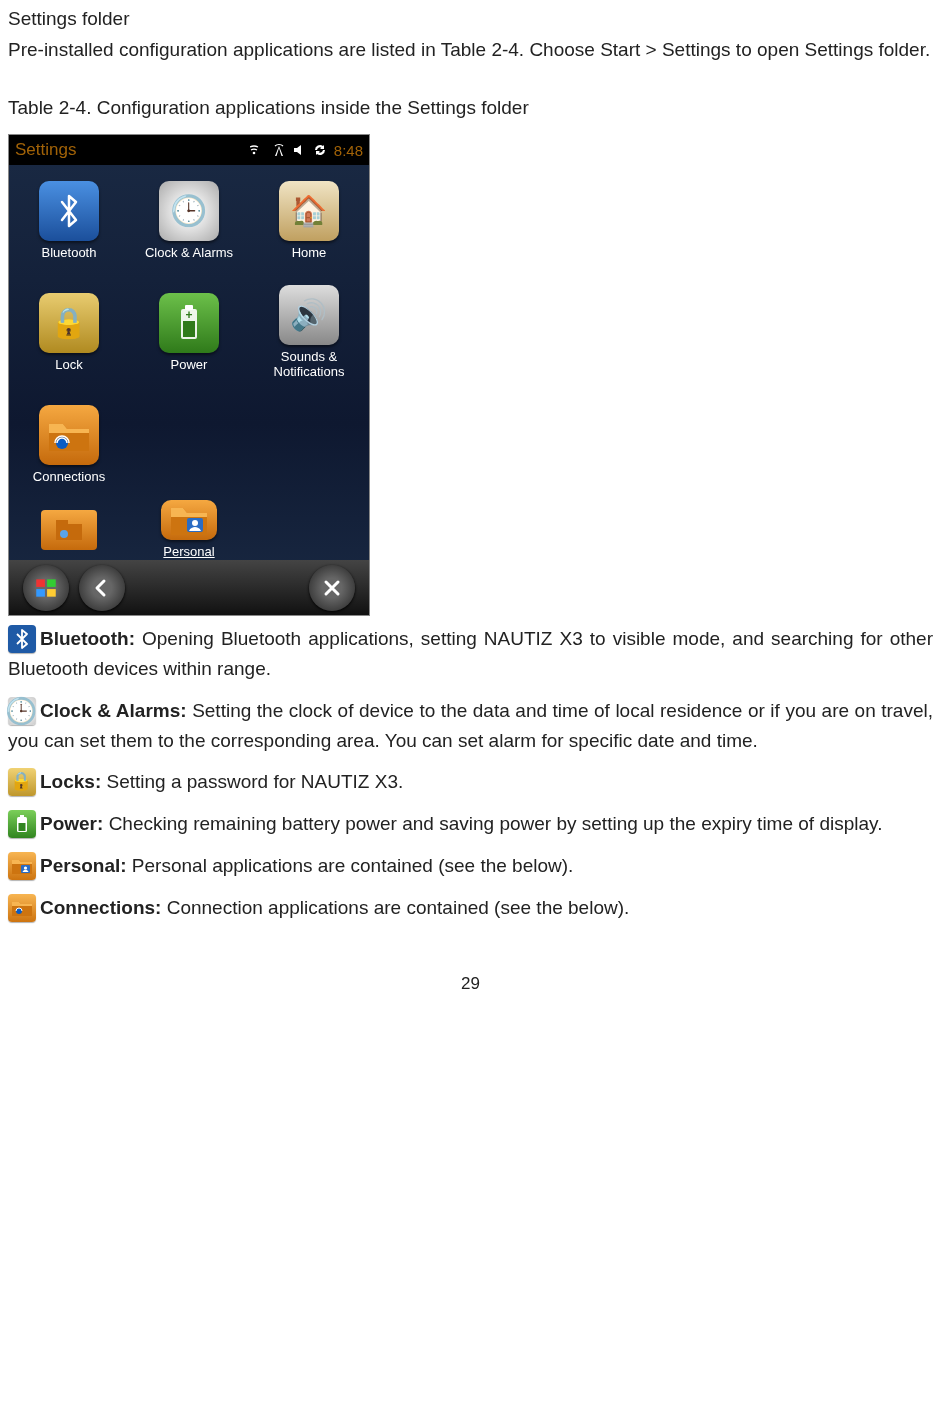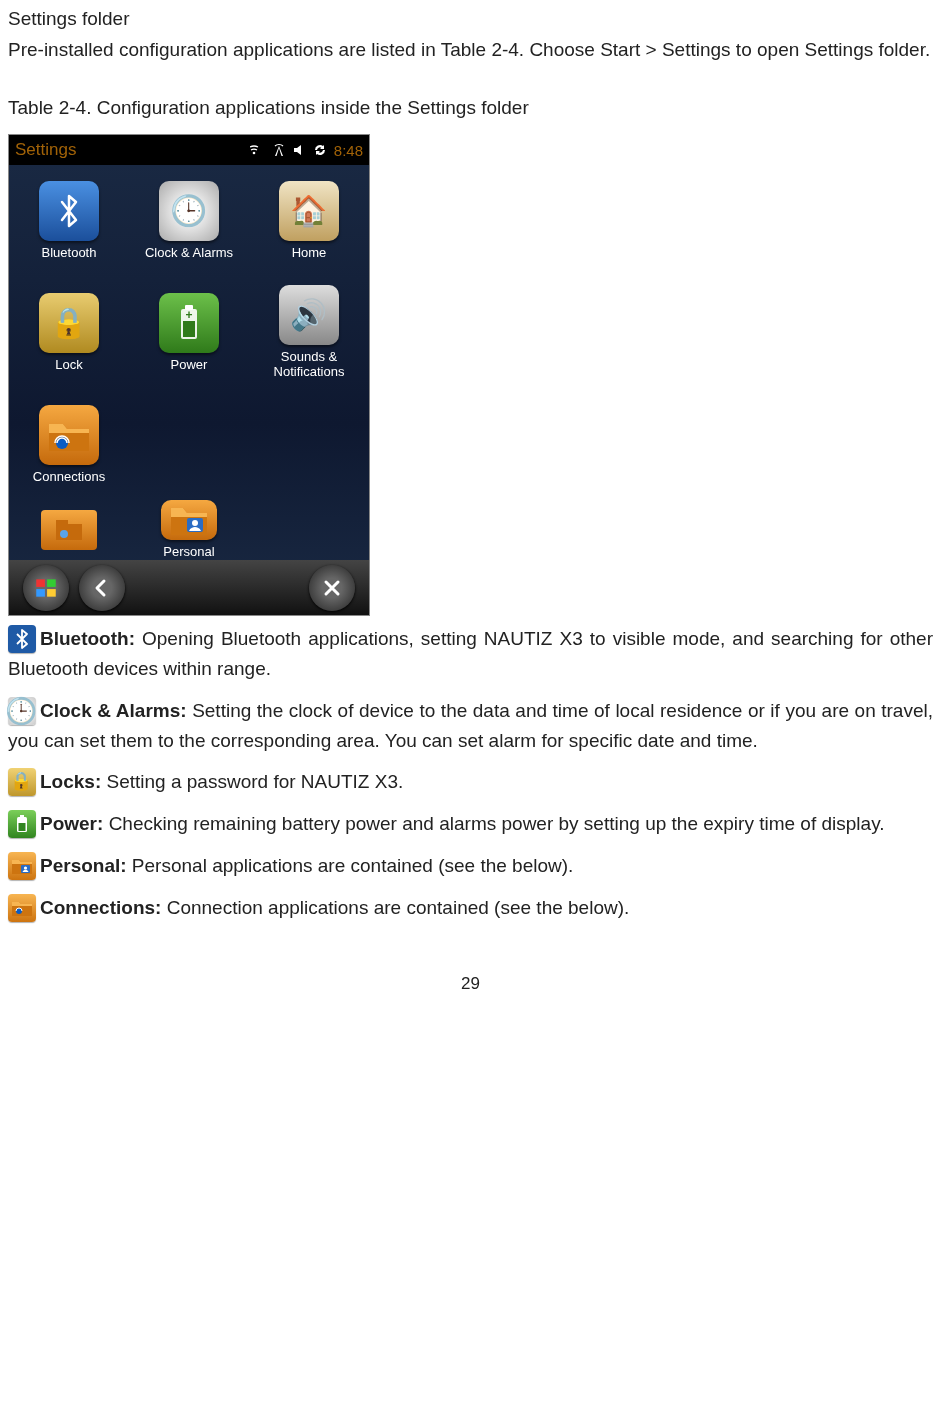--- a/index.html
+++ b/index.html
@@ -172,21 +172,21 @@
     <div class="cell"></div>
     <div class="cell" style="grid-column:1;">
        <div style="width:56px;height:40px;background:linear-gradient(#f5a841,#c56a0c);border-radius:4px;display:flex;align-items:center;justify-content:center;">
          <svg width="30" height="24" viewBox="0 0 30 24">
             <rect x="2" y="6" width="26" height="16" fill="#c56a0c"></rect>
             <rect x="2" y="2" width="12" height="6" fill="#c56a0c"></rect>
             <circle cx="10" cy="16" r="4" fill="#5aa3e8"></circle>
           </svg>
        </div>
     </div>
-    <div class="cell" style="grid-column:2;">
+    <div class="cell" style="grid-column:2;text-decoration:underline;">
       <div class="iconbox i-pe" style="width:56px;height:48px;">
         <svg width="40" height="36" viewBox="0 0 40 36">
             <path d="M2 6h12l4 5h20v22H2z" fill="#cd7410"></path>
             <path d="M2 6h12l4 5h20v4H2z" fill="#f7b552"></path>
             <rect x="18" y="16" width="16" height="14" rx="2" fill="#2a6cc4"></rect>
             <circle cx="26" cy="21" r="3" fill="#fff"></circle>
             <path d="M20 29c1-3 4-4 6-4s5 1 6 4z" fill="#fff"></path>
           </svg>
       </div>
       <span class="lbl">Personal</span>
@@ -236,21 +236,21 @@
     <span class="mini-icon mi-lk">🔒</span><span class="bold">Locks:</span><span> Setting a password for NAUTIZ X3.</span>
   </div>
 
   <div class="desc-item">
     <span class="mini-icon mi-pw">
       <svg width="14" height="20" viewBox="0 0 14 20">
           <rect x="2" y="3" width="10" height="15" rx="1.5" fill="#fff"></rect>
           <rect x="5" y="1" width="4" height="3" fill="#fff"></rect>
           <rect x="3.5" y="9" width="7" height="8" fill="#318520"></rect>
         </svg>
-    </span><span class="bold">Power:</span><span> Checking remaining battery power and alarms power by setting up the expiry time of display.</span>
+    </span><span class="bold">Power:</span><span> Checking remaining battery power and saving power by setting up the expiry time of display.</span>
   </div>
 
 
   <div class="desc-item">
     <span class="mini-icon mi-pe">
       <svg width="22" height="18" viewBox="0 0 22 18">
           <path d="M1 3h7l2 2h11v12H1z" fill="#cd7410"></path>
           <path d="M1 3h7l2 2h11v2H1z" fill="#f7b552"></path>
           <rect x="10" y="8" width="9" height="8" rx="1" fill="#2a6cc4"></rect>
           <circle cx="14.5" cy="11" r="1.6" fill="#fff"></circle>

